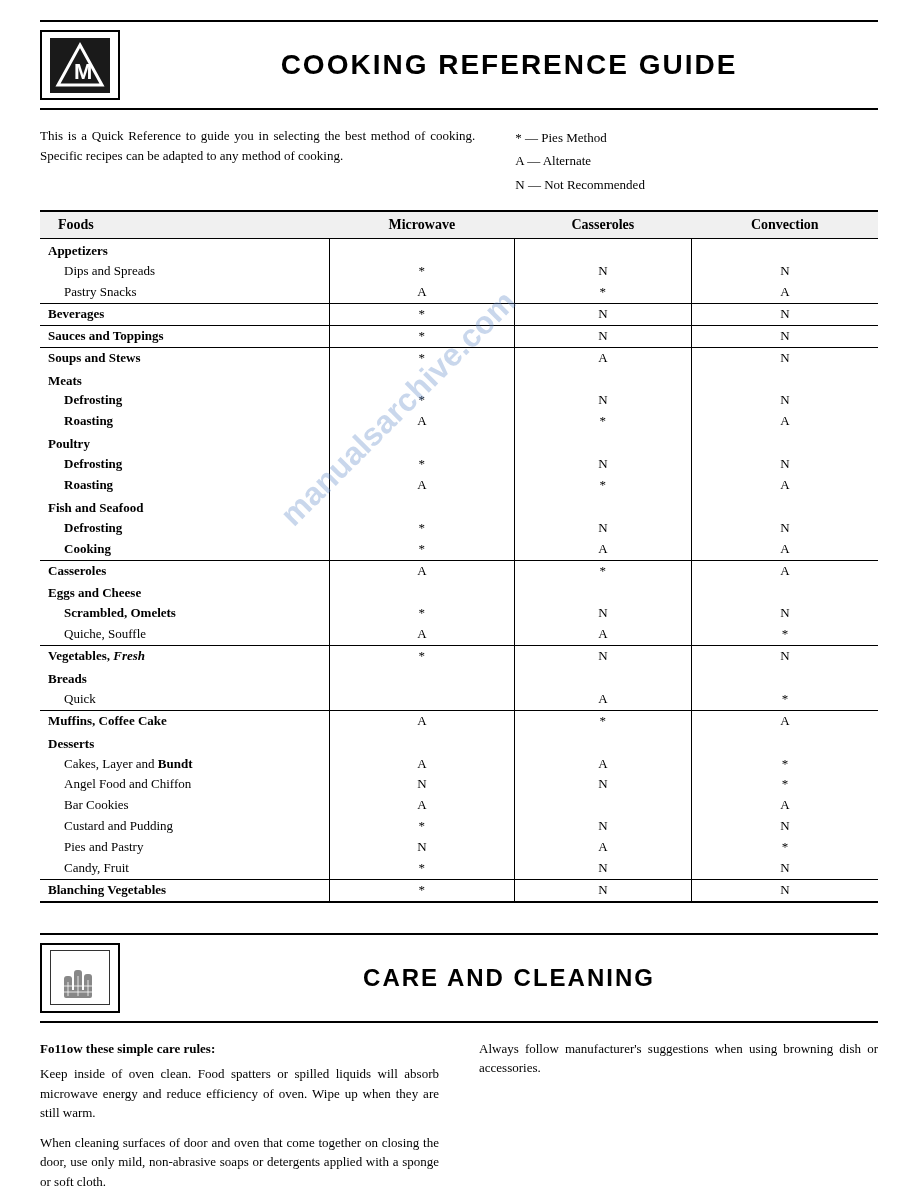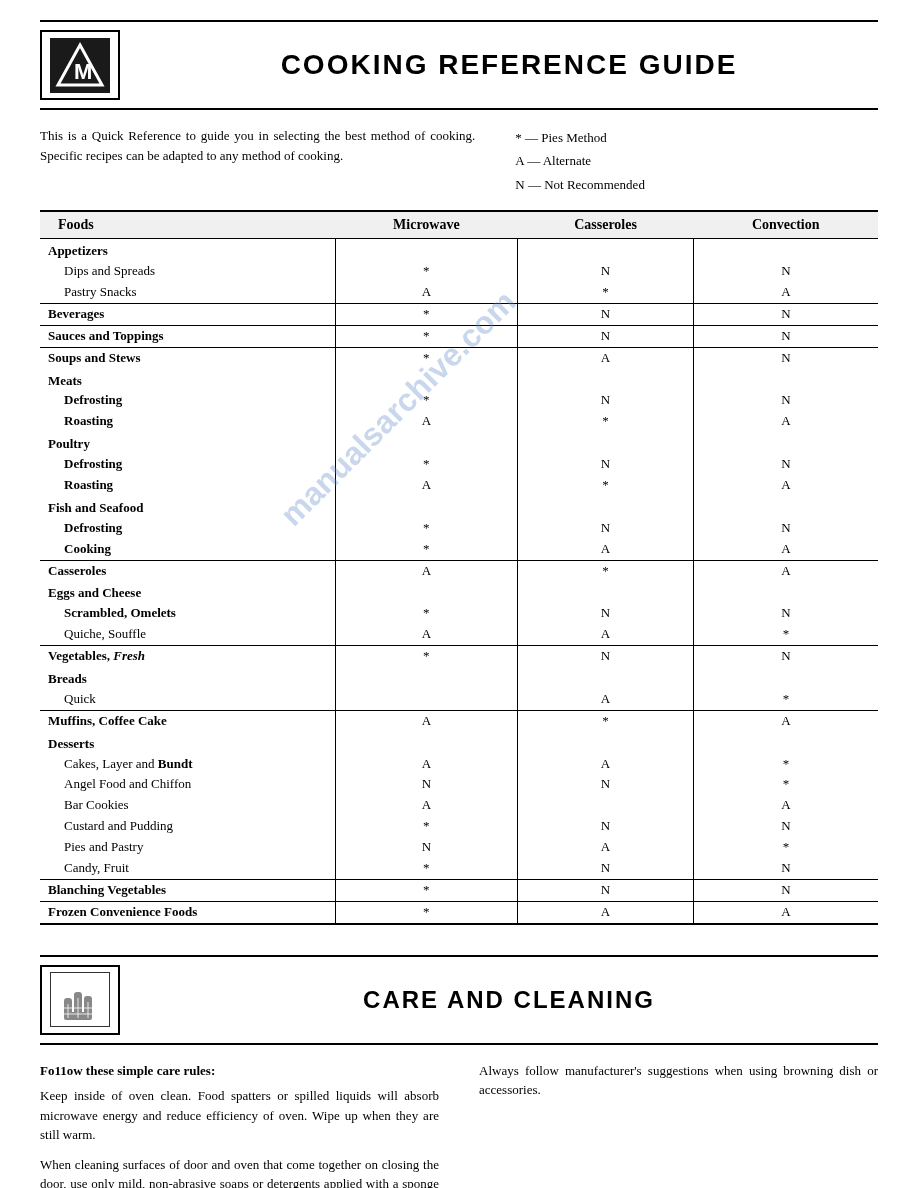--- a/index.html
+++ b/index.html
@@ -405,26 +405,20 @@
             <td>*</td>
             <td>N</td>
             <td>N</td>
           </tr>
           <tr class="divider">
             <td style="font-weight: bold;">Blanching Vegetables</td>
             <td>*</td>
             <td>N</td>
             <td>N</td>
           </tr>
-          <tr class="divider">
-            <td style="font-weight: bold;">Frozen Convenience Foods</td>
-            <td>*</td>
-            <td>A</td>
-            <td>A</td>
-          </tr>
         </tbody>
     </table>
   </div>
 
   <div class="care-header-section">
     <div class="care-logo-box">
       <div class="care-logo-inner">
         <svg width="52" height="48" viewBox="0 0 52 48">
 
           <rect x="10" y="22" width="8" height="20" rx="3" fill="#888"></rect>

